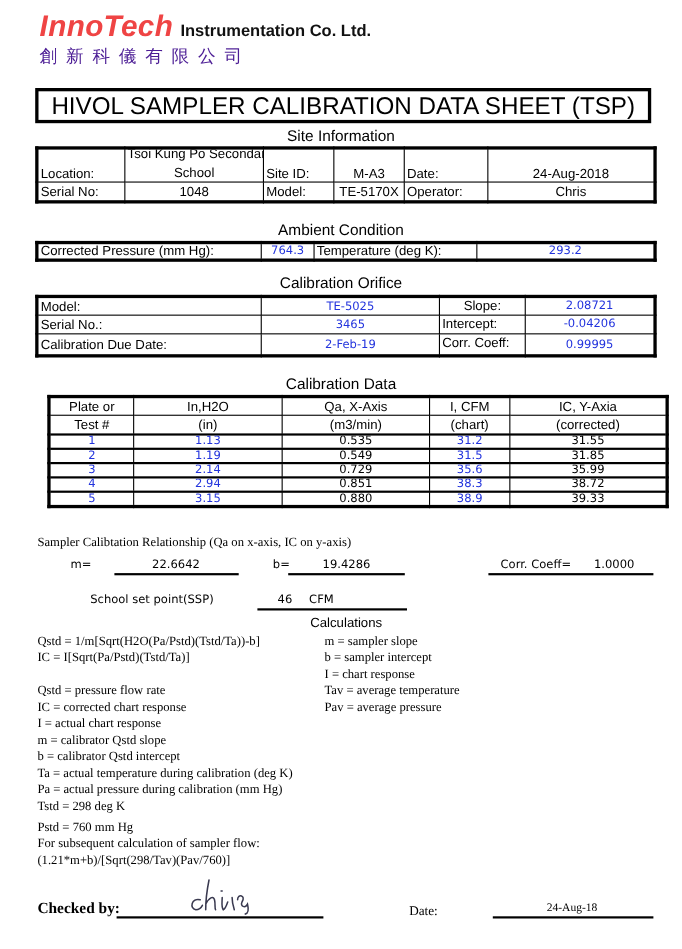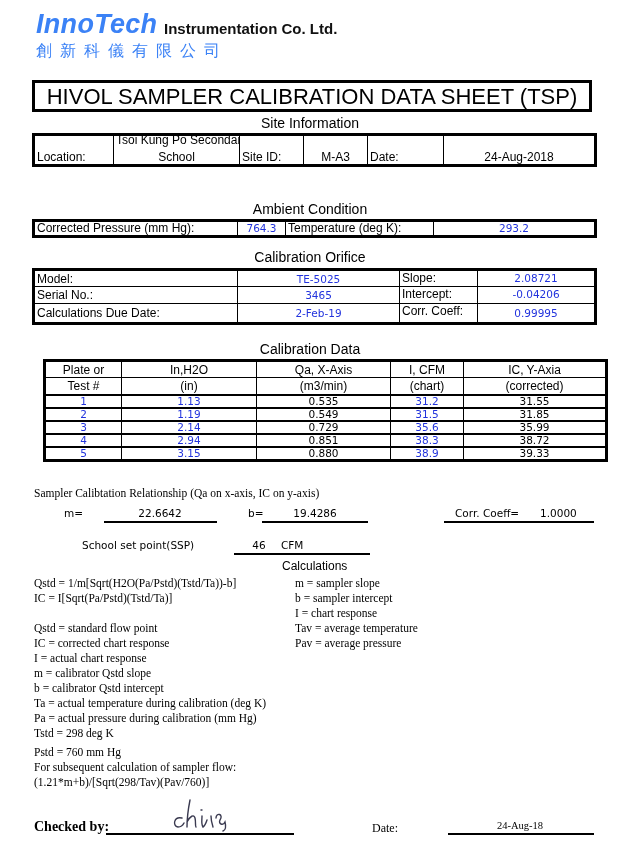--- a/index.html
+++ b/index.html
@@ -1,20 +1,20 @@
 <!DOCTYPE html>
 <html><head>
 <meta charset="utf-8">
 <style>
   html, body { margin:0; padding:0; background:#fff; }
   body { width:620px; height:863px; position:relative; overflow:hidden; font-family:"Liberation Sans", sans-serif; color:#000; }
   .abs { position:absolute; }
-  .brand { left:36px; top:9px; font-size:27px; font-weight:bold; font-style:italic; color:#3b82f6; letter-spacing:0.3px; }
+  .brand { left:36px; top:9px; font-size:27px; font-weight:bold; font-style:italic; color:#ef4444; letter-spacing:0.3px; }
   .brand-sub { left:164px; top:20px; font-size:15px; font-weight:bold; color:#111; }
-  .brand-cn { left:36px; top:41px; font-size:16px; letter-spacing:8px; color:#3b82f6; font-family:"DejaVu Sans", sans-serif; }
+  .brand-cn { left:36px; top:41px; font-size:16px; letter-spacing:8px; color:#4c1d95; font-family:"DejaVu Sans", sans-serif; }
   .title-box { left:32px; top:80px; width:560px; height:32px; border:3px solid #000; box-sizing:border-box; text-align:center; font-size:22px; line-height:27px; }
   .sec-title { width:620px; text-align:center; font-size:14px; left:0; }
   table.grid { position:absolute; border-collapse:collapse; border:3px solid #000; font-size:12px; table-layout:fixed; }
   table.grid td { border:1px solid #000; padding:0 2px; white-space:nowrap; overflow:hidden; }
   .c { text-align:center; }
   .blue { color:#2233dd; font-family:"DejaVu Sans", sans-serif; font-size:10.5px; }
   .val { font-family:"DejaVu Sans", sans-serif; font-size:10.5px; }
   .serif { font-family:"Liberation Serif", serif; font-size:11.5px; }
   .sans-sm { font-family:"DejaVu Sans", sans-serif; font-size:10.5px; }
   .uline { position:absolute; height:2px; background:#000; }
@@ -44,20 +44,28 @@
     <td style="vertical-align:bottom;">Location:</td>
     <td class="c" style="vertical-align:top; line-height:14px; padding-top:0;">
       <div style="margin-top:-3px;">Tsoi Kung Po Secondary</div>
       <div style="margin-top:3px;">School</div>
     </td>
     <td style="vertical-align:bottom;">Site ID:</td>
     <td class="c" style="vertical-align:bottom;">M-A3</td>
     <td style="vertical-align:bottom;">Date:</td>
     <td class="c" style="vertical-align:bottom;">24-Aug-2018</td>
   </tr>
+  <tr style="height:18px;">
+    <td>Serial No:</td>
+    <td class="c">1048</td>
+    <td>Model:</td>
+    <td class="c">TE-5170X</td>
+    <td>Operator:</td>
+    <td class="c">Chris</td>
+  </tr>
 </tbody>
   </table>
 
 <div class="abs sec-title" style="top:201px;text-align:center;">Ambient Condition</div>
 <table class="grid" style="left:32px; top:219px; width:562px;">
   <colgroup>
       <col style="width:204px">
       <col style="width:48px">
       <col style="width:148px">
       <col style="width:162px">
@@ -77,31 +85,31 @@
   <colgroup>
       <col style="width:204px">
       <col style="width:162px">
       <col style="width:78px">
       <col style="width:118px">
     </colgroup>
   <tbody>
       <tr style="height:17px; line-height:14px;">
     <td>Model:</td>
     <td class="c blue">TE-5025</td>
-    <td style="vertical-align:top;">Slope:</td>
+    <td style="vertical-align:top;text-align:center;">Slope:</td>
     <td class="c blue" style="vertical-align:top;">2.08721</td>
   </tr>
   <tr style="height:17px; line-height:14px;">
     <td>Serial No.:</td>
     <td class="c blue">3465</td>
     <td style="vertical-align:top;">Intercept:</td>
     <td class="c blue" style="vertical-align:top;">-0.04206</td>
   </tr>
   <tr style="height:20px; line-height:14px;">
-    <td>Calculations Due Date:</td>
+    <td>Calibration Due Date:</td>
     <td class="c blue">2-Feb-19</td>
     <td style="vertical-align:top;">Corr. Coeff:</td>
     <td class="c blue">0.99995</td>
   </tr>
 </tbody>
   </table>
 
 <div class="abs sec-title" style="top:341px;">Calibration Data</div>
 <table class="grid" style="left:32px; top:359px; width:562px;margin-left:11px;">
   <colgroup>
@@ -180,21 +188,21 @@
 <div class="abs sans-sm" style="left:82px; top:539px;">School set point(SSP)</div>
 <div class="abs sans-sm" style="left:244px; top:539px; width:30px; text-align:center;">46</div>
 <div class="abs sans-sm" style="left:281px; top:539px;">CFM</div>
 <div class="uline" style="left:234px; top:553px; width:136px;"></div>
 
 <div class="abs" style="left:282px; top:559px; font-size:12px;">Calculations</div>
 <div id="calc-left">
     <div class="calc-line" style="left: 34px; top: 576px;">Qstd = 1/m[Sqrt(H2O(Pa/Pstd)(Tstd/Ta))-b]</div>
     <div class="calc-line" style="left: 34px; top: 591px;">IC = I[Sqrt(Pa/Pstd)(Tstd/Ta)]</div>
     <div class="calc-line" style="left: 34px; top: 606px;"></div>
-    <div class="calc-line" style="left: 34px; top: 621px;">Qstd = standard flow point</div>
+    <div class="calc-line" style="left: 34px; top: 621px;">Qstd = pressure flow rate</div>
     <div class="calc-line" style="left: 34px; top: 636px;">IC = corrected chart response</div>
     <div class="calc-line" style="left: 34px; top: 651px;">I = actual chart response</div>
     <div class="calc-line" style="left: 34px; top: 666px;">m  = calibrator Qstd slope</div>
     <div class="calc-line" style="left: 34px; top: 681px;">b  = calibrator Qstd intercept</div>
     <div class="calc-line" style="left: 34px; top: 696px;">Ta = actual temperature during calibration (deg K)</div>
     <div class="calc-line" style="left: 34px; top: 711px;">Pa = actual pressure during calibration (mm Hg)</div>
     <div class="calc-line" style="left: 34px; top: 726px;">Tstd = 298 deg K</div>
     <div class="calc-line" style="left: 34px; top: 745px;">Pstd = 760 mm Hg</div>
     <div class="calc-line" style="left: 34px; top: 760px;">For subsequent calculation of sampler flow:</div>
     <div class="calc-line" style="left: 34px; top: 775px;">(1.21*m+b)/[Sqrt(298/Tav)(Pav/760)]</div>

